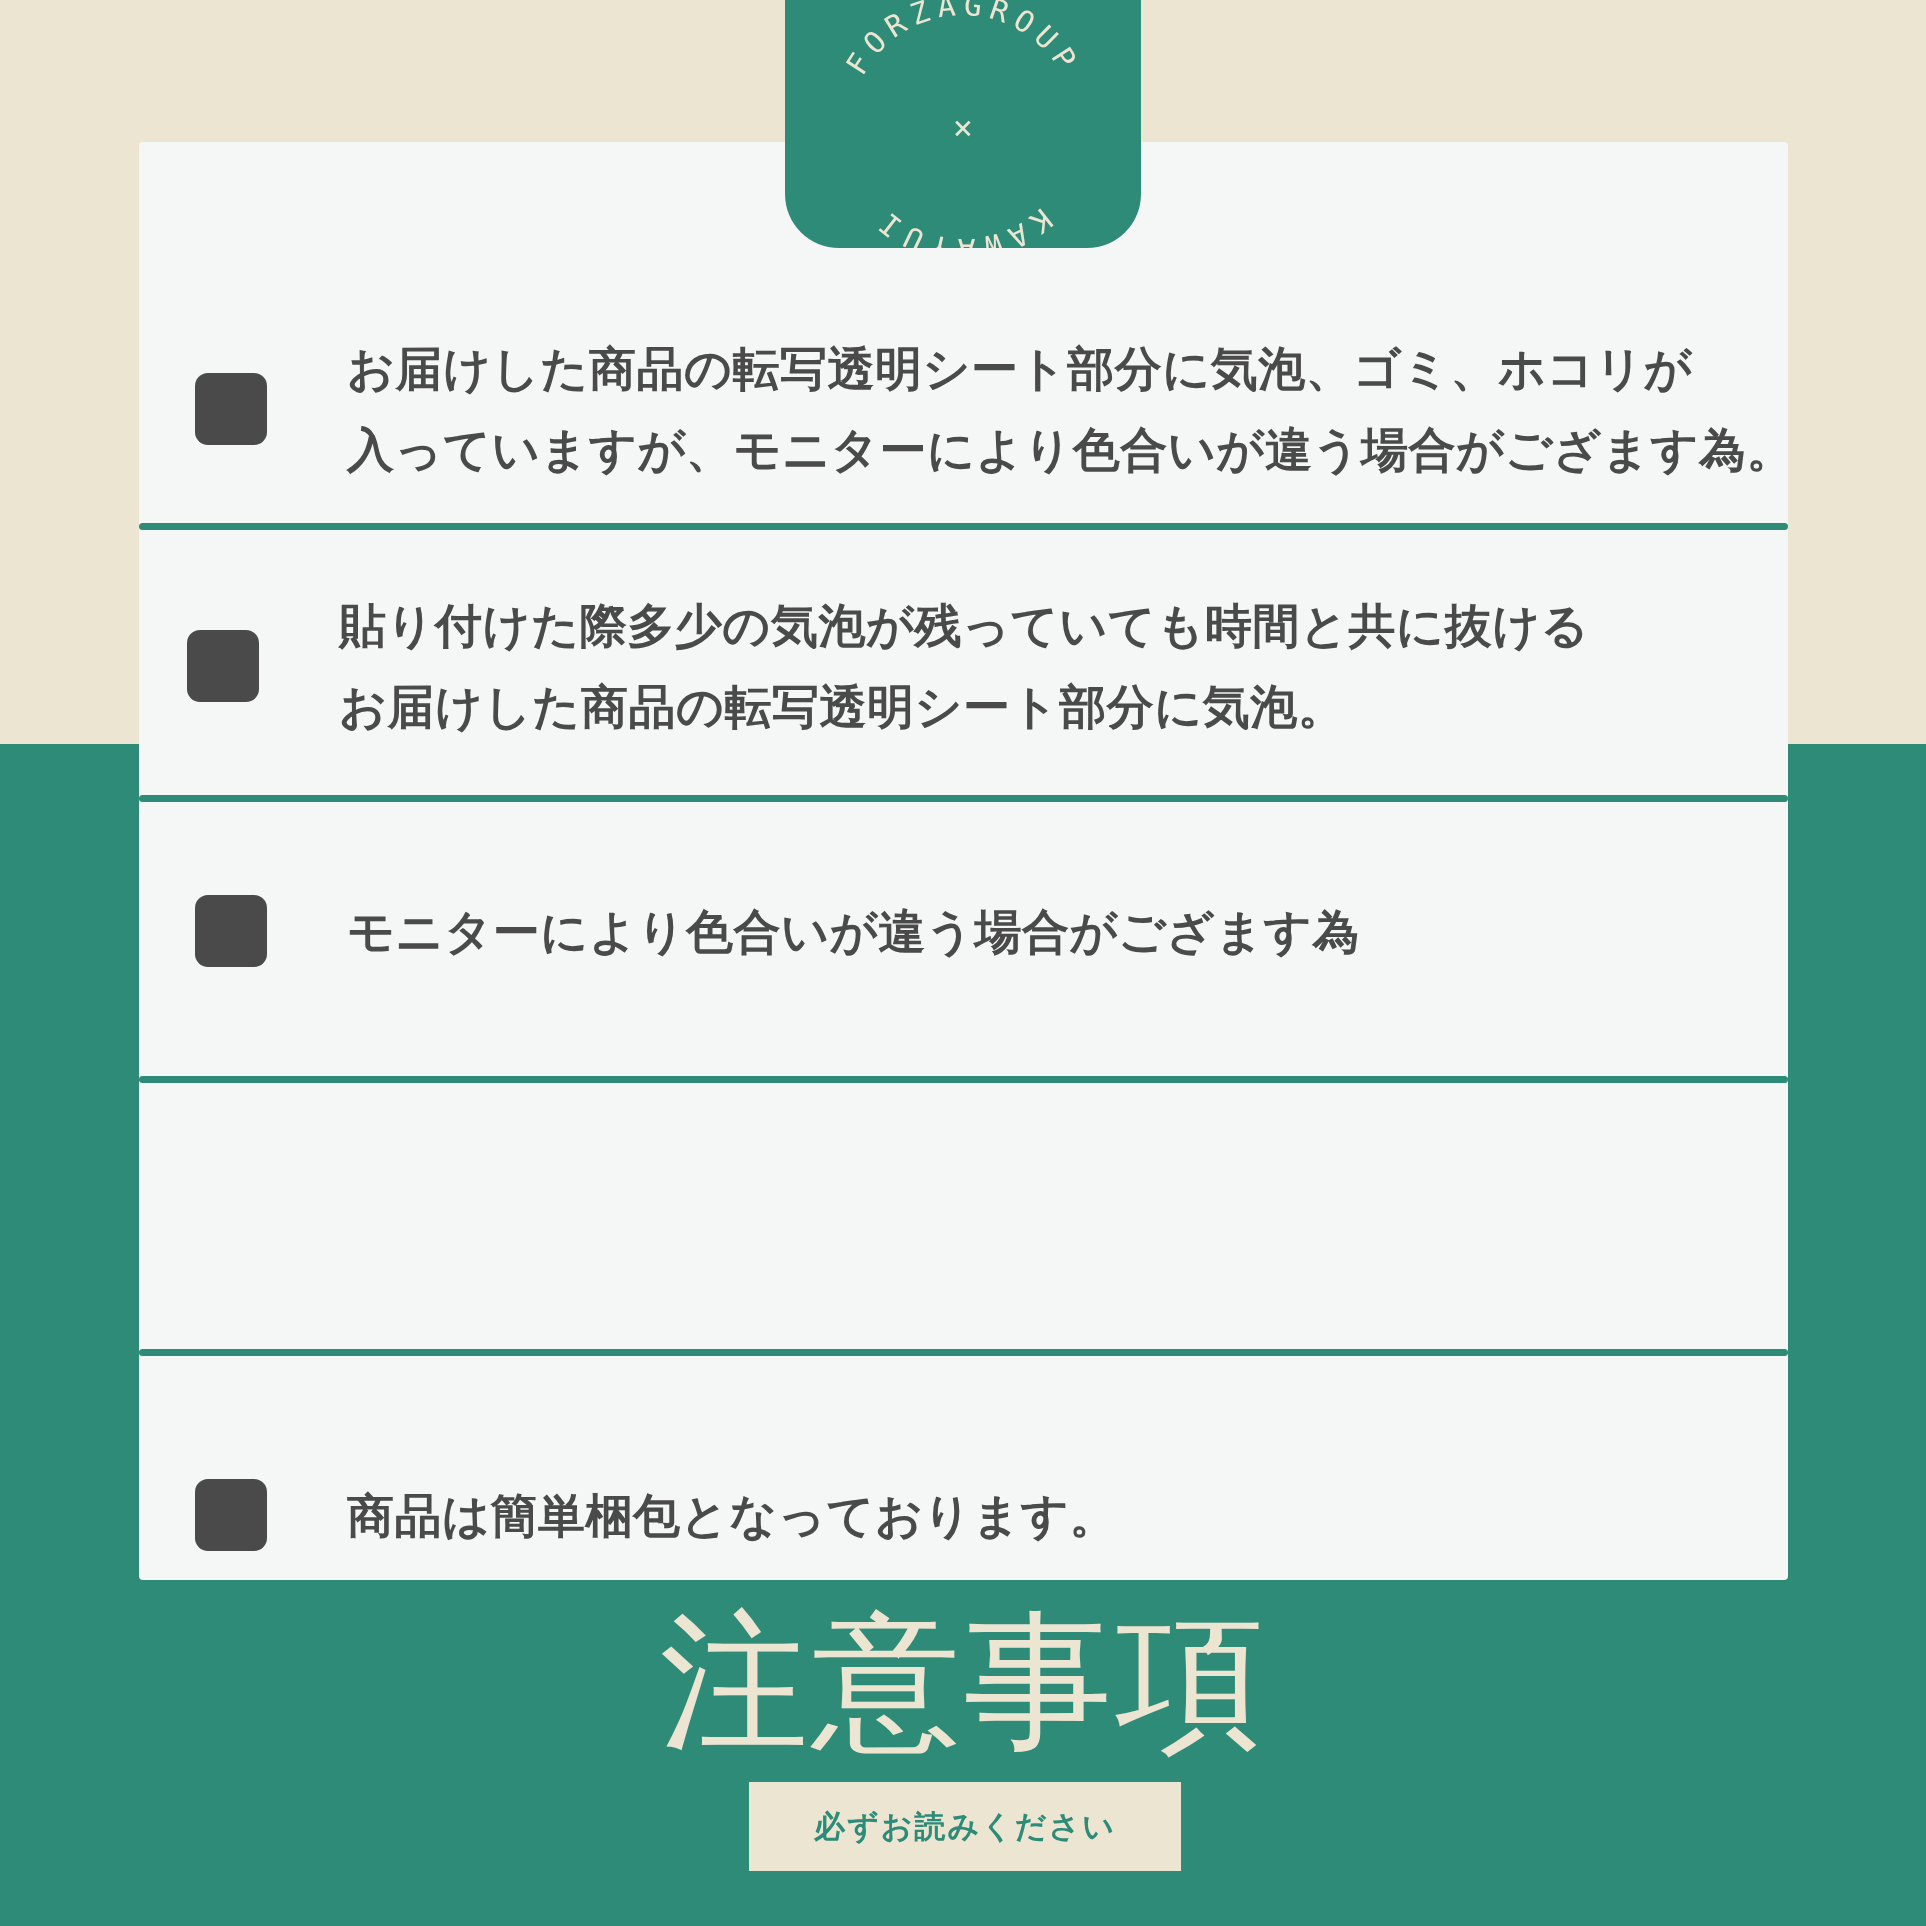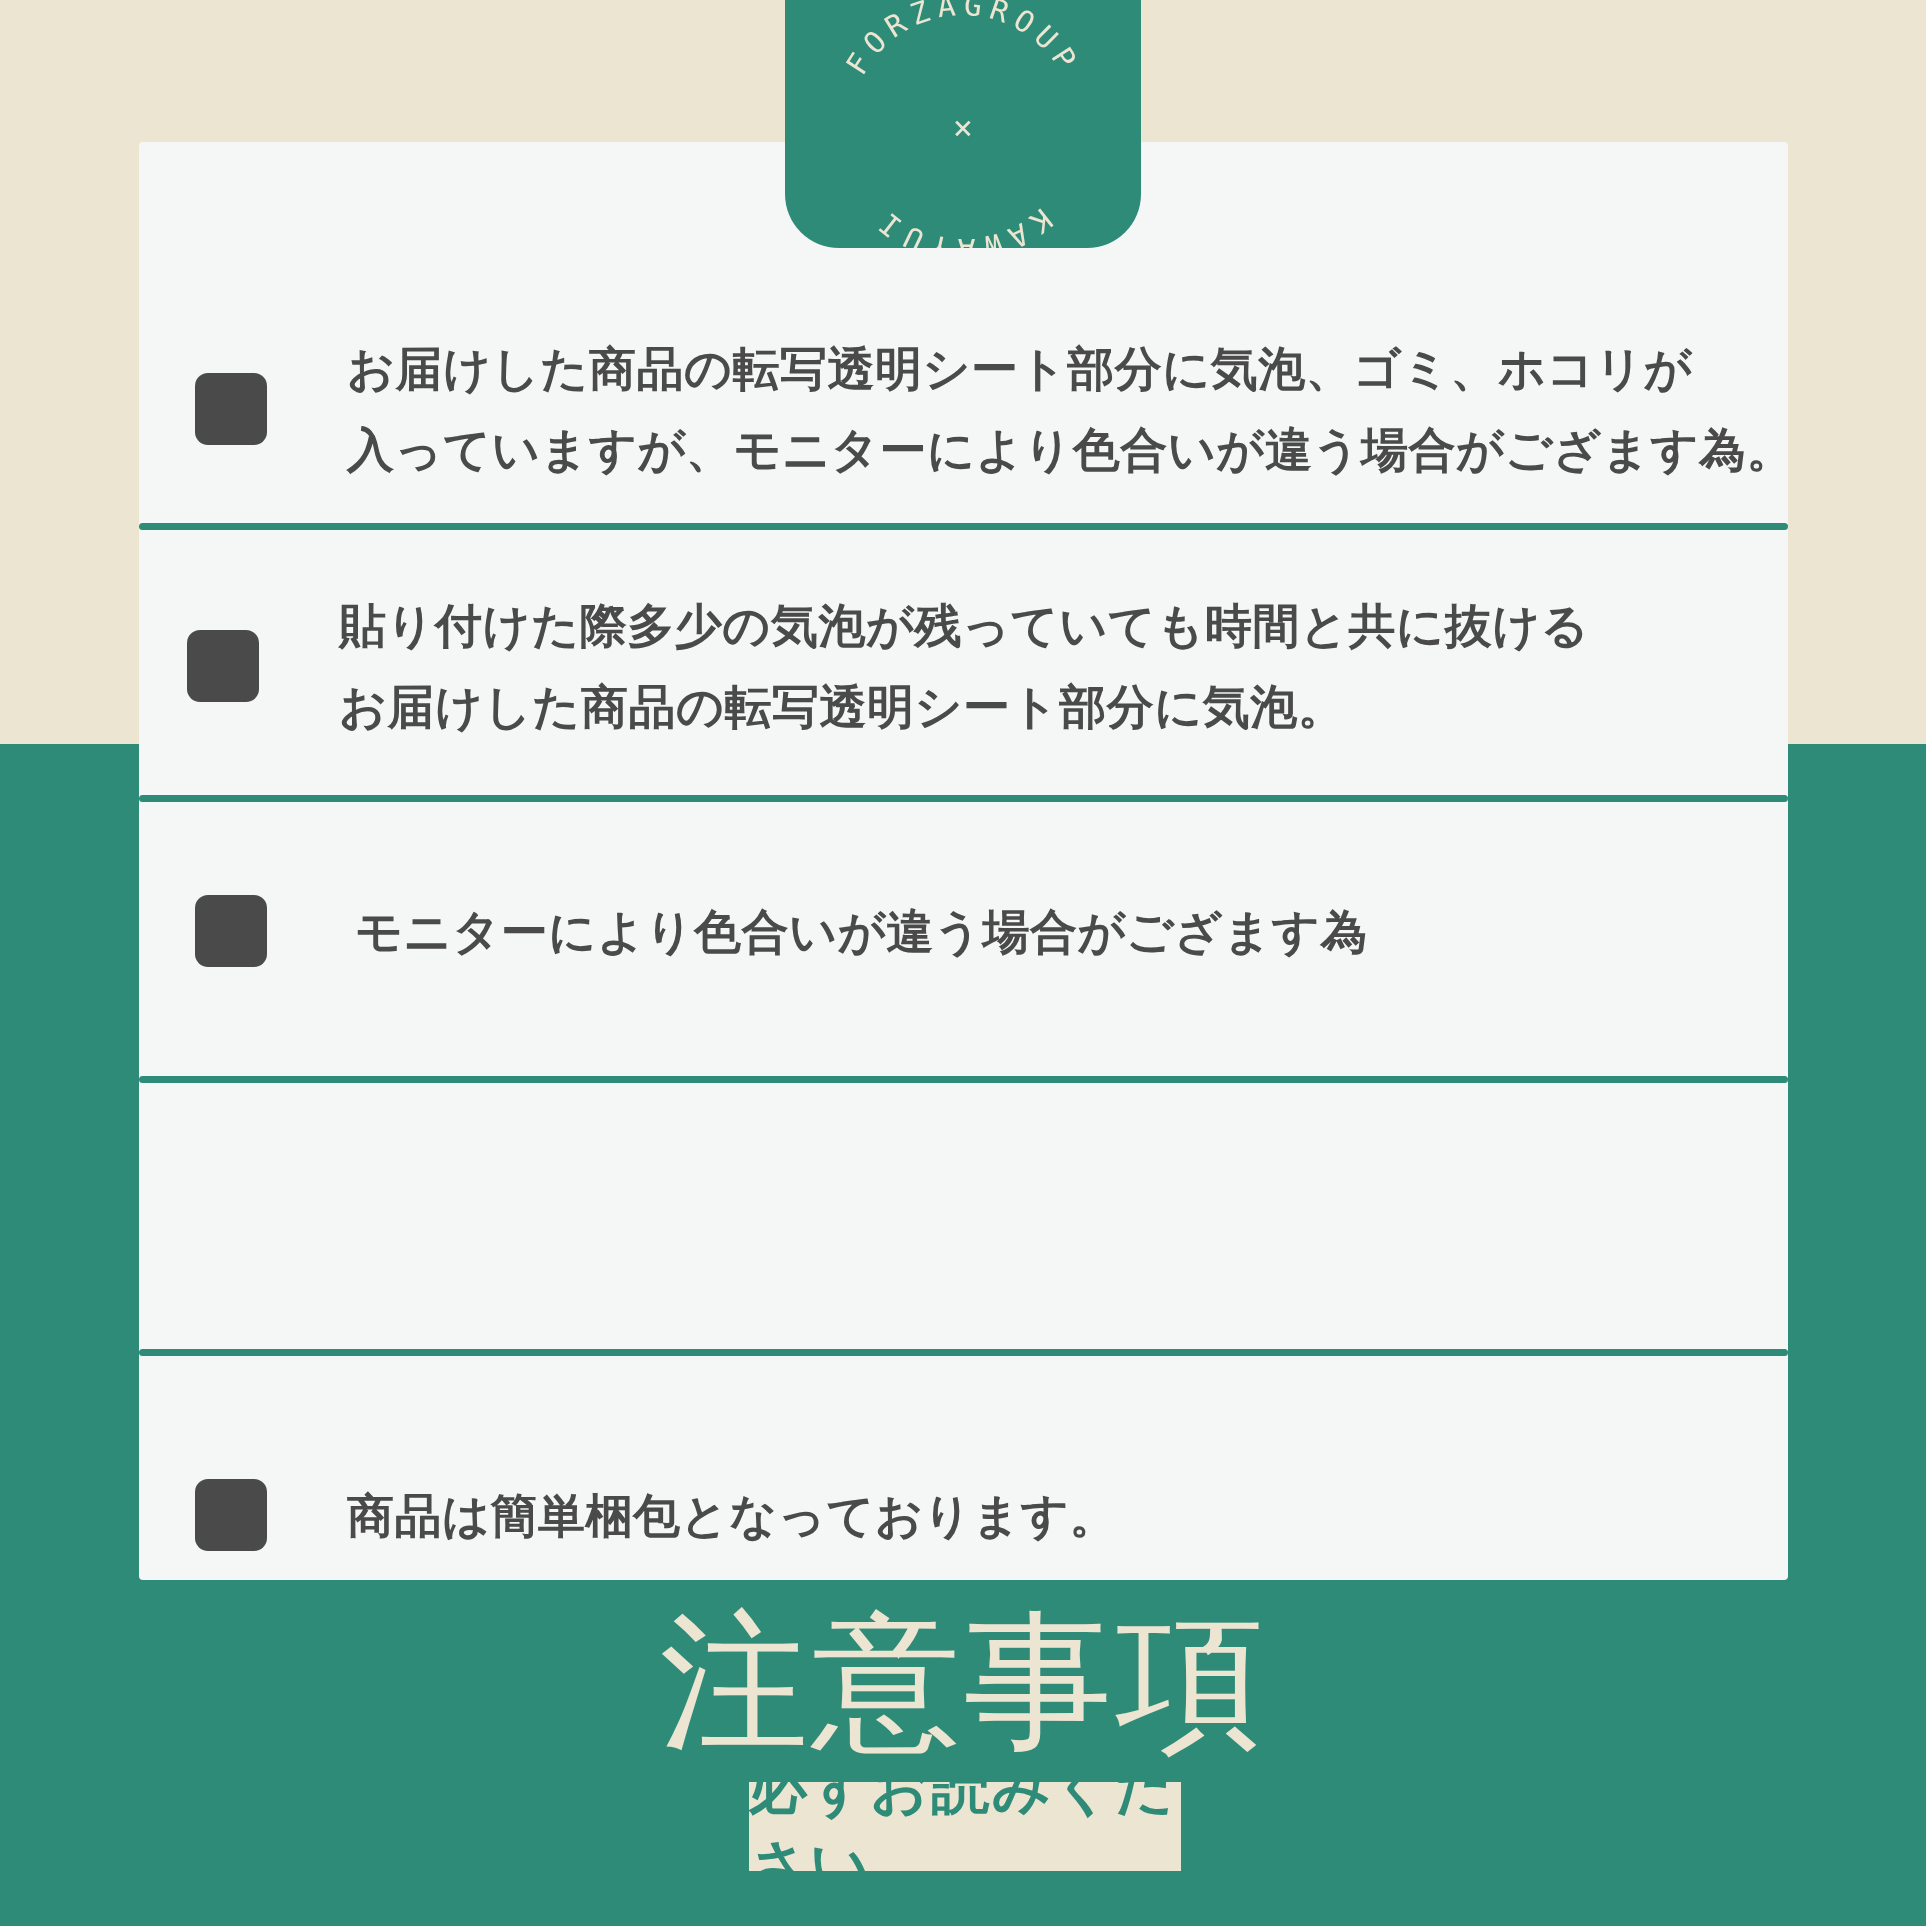--- a/index.html
+++ b/index.html
@@ -35,21 +35,21 @@
     border-radius:4px;
   }
   .d1{top:381px;} .d2{top:653px;} .d3{top:934px;} .d4{top:1207px;}
 
   .note-row{
     position:absolute;
     left:0; width:100%; height:158px;
     display:flex; align-items:center;
     padding-left:56px;
   }
-  .r1{top:188px;} .r2{top:445px;padding-left:48px;} .r3{top:710px;gap:8px;} .r4{top:985px;} .r5{top:1294px;text-align:center;}
+  .r1{top:188px;} .r2{top:445px;padding-left:48px;} .r3{top:710px;} .r4{top:985px;} .r5{top:1294px;text-align:center;}
   .checkbox{
     flex:0 0 auto;
     width:72px;height:72px;
     background:var(--dark);
     border-radius:13px;
     margin-right:40px;
   }
   .note-text{
     font-size:47px;
     font-weight:bold;
@@ -92,21 +92,21 @@
     line-height:139px;
   }
   .footer-band{
     position:absolute;
     left:749px; top:1782px;
     width:432px; height:89px;
     background:var(--cream);
     display:flex; align-items:center; justify-content:center;
   }
   .footer-band span{
-    font-size:58px;
+    font-size:31px;
     font-weight:bold;
     letter-spacing:2px;
     color:var(--teal);
   }
 </style>
 </head>
 <body>
 
 <div class="page">
 

